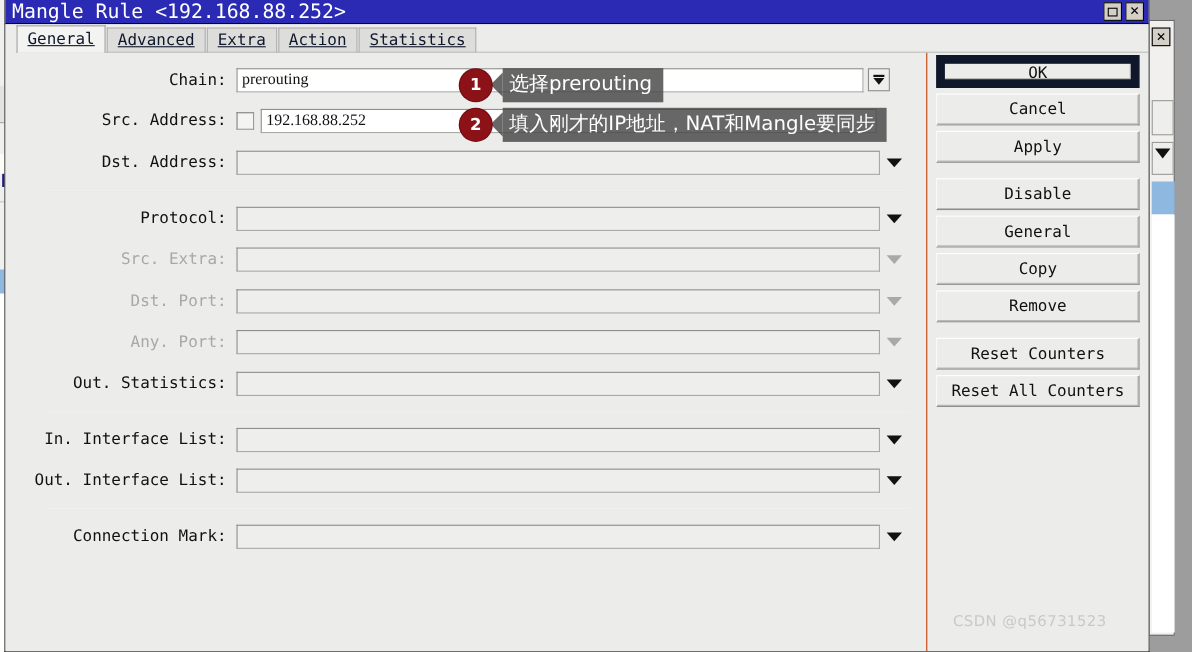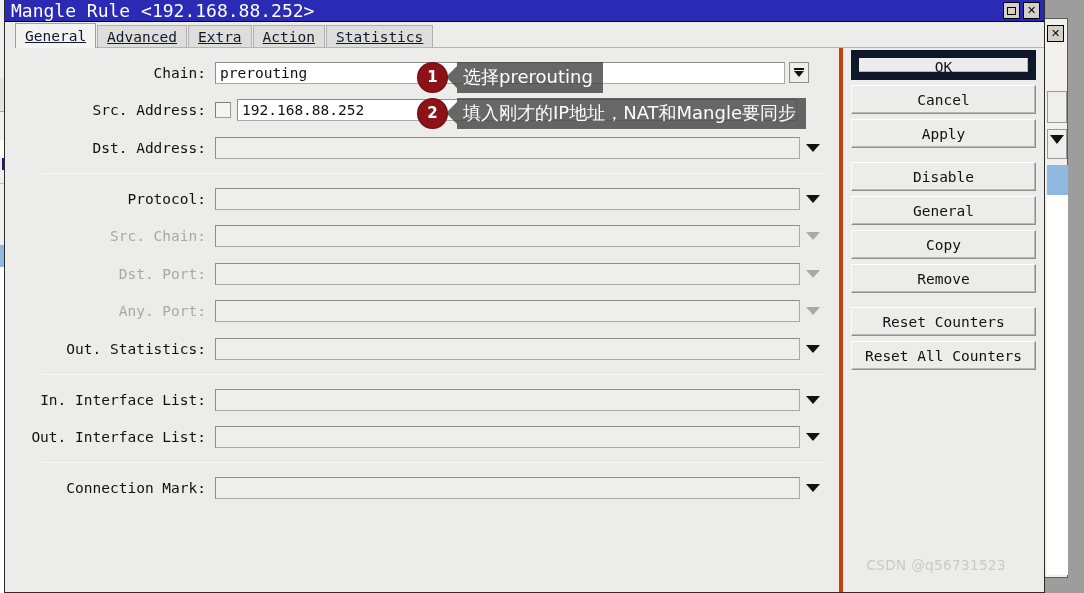--- a/index.html
+++ b/index.html
@@ -114,21 +114,21 @@
   
   #body-area {
     position: absolute;
     top: 48px; left: 0; right: 0; bottom: 0;
     display: flex;
   }
   #form-pane {
     width: 838px;
     position: relative;
     background: #ececeb;
-    border-right: 4px solid #c2410c;
+    border-right: 1px solid #c2410c;
     padding-top: 6px;
   }
   #btn-pane {
     flex: 1;
     background: #ececeb;
     padding: 2px 8px 0 8px;
   }
 
   
   .row {
@@ -155,21 +155,21 @@
     border-top-color: #8d8d8a;
     border-left-color: #8d8d8a;
     display: flex; align-items: center;
     padding: 0 4px;
     font-size: 14.5px;
     color: #111;
     font-family: "DejaVu Sans Mono", monospace;
     overflow: hidden;
   }
   .field.wide   { width: 585px; }
-  .field.filled { background: #ffffff; }
+  .field.filled { background: #ffffff; font-family: Liberation Serif, serif; }
   .field.ip     { width: 560px; background:#fff; }
   .field.chain  { width: 570px; background:#ffffff; }
 
   .chk {
     width: 16px; height: 16px;
     background: #f4f4f3;
     border: 1px solid #9a9a97;
     border-top-color: #7e7e7b;
     border-left-color: #7e7e7b;
     margin-right: 6px;
@@ -344,21 +344,21 @@
           <div class="field wide"></div>
           <div class="caret"></div>
         </div>
         <div class="sep"></div>
         <div class="row">
           <div class="lbl">Protocol:</div>
           <div class="field wide"></div>
           <div class="caret"></div>
         </div>
         <div class="row">
-          <div class="lbl dim">Src. Chain:</div>
+          <div class="lbl dim">Src. Extra:</div>
           <div class="field wide"></div>
           <div class="caret dim"></div>
         </div>
         <div class="row">
           <div class="lbl dim">Dst. Port:</div>
           <div class="field wide"></div>
           <div class="caret dim"></div>
         </div>
         <div class="row">
           <div class="lbl dim">Any. Port:</div>

